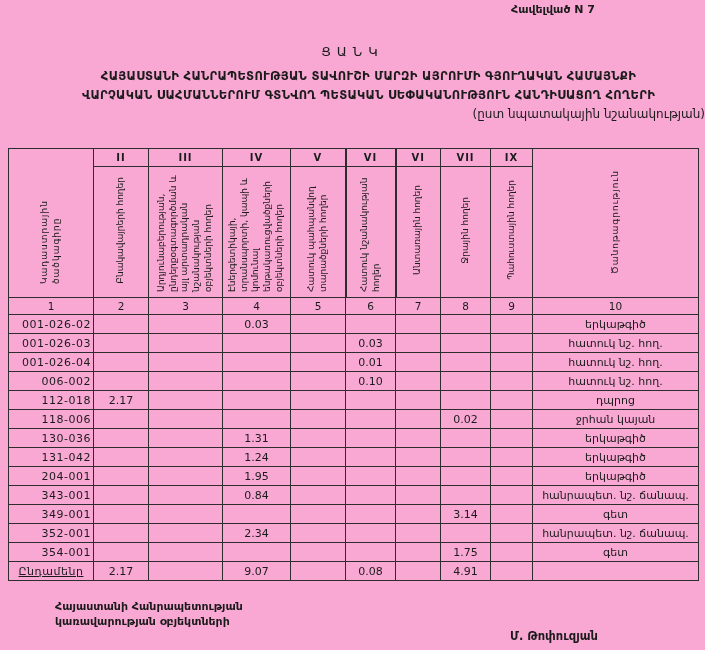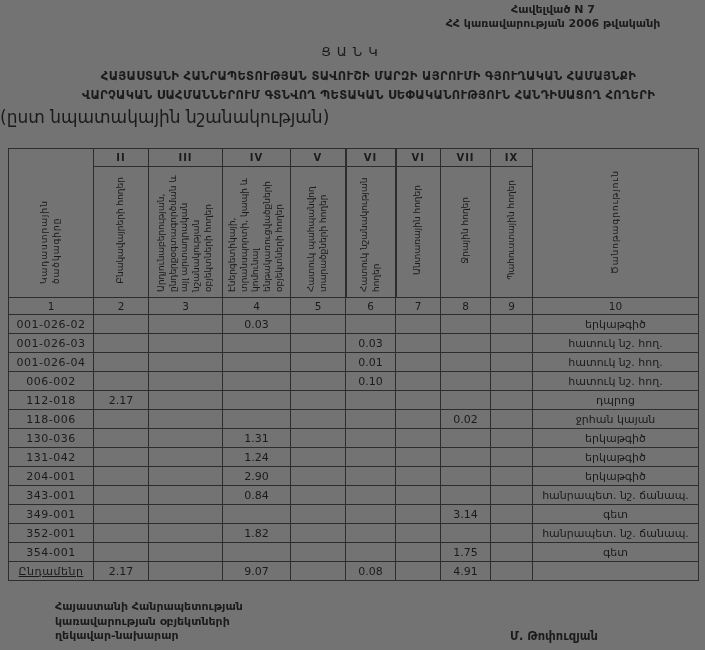--- a/index.html
+++ b/index.html
@@ -6,21 +6,21 @@
     margin: 0;
     padding: 0;
     background: #ffffff;
     font-family: "DejaVu Sans", sans-serif;
     color: #1b1b1b;
   }
   #page {
     position: relative;
     width: 705px;
     height: 650px;
-    background: #737373;
+    background: #f9a8d4;
     overflow: hidden;
   }
   
   .annex {
     position: absolute;
     top: 3px;
     left: 428px;
     width: 250px;
     text-align: center;
     font-size: 11px;
@@ -47,22 +47,22 @@
     font-weight: 700;
     letter-spacing: 0.3px;
   }
   .title1 { top: 69px; }
   .title2 { top: 88px; }
   .subtitle {
     position: absolute;
     top: 107px;
     left: 0;
     width: 705px;
-    text-align: left;
-    font-size: 17px;
+    text-align: right;
+    font-size: 12px;
     font-weight: 400;
   }
   
   table.landtable {
     position: absolute;
     top: 148px;
     left: 8px;
     border-collapse: collapse;
     table-layout: fixed;
     width: 690px;
@@ -91,21 +91,21 @@
     text-align: left;
     font-weight: 400;
   }
   td.corner, td.notehead { vertical-align: middle; text-align: center; }
   tr.num-row td {
     height: 16px;
     text-align: center;
     font-size: 10.5px;
   }
   tbody.data tr td { height: 18px; font-size: 11px; }
-  td.code { text-align: center; padding-left: 4px; letter-spacing: 0.5px; }
+  td.code { text-align: right; padding-left: 4px; letter-spacing: 0.5px; }
   td.num { text-align: center; }
   td.note { text-align: center; padding-left: 4px; }
   td.total-label {
     text-align: center;
     text-decoration: underline;
   }
   
   tr.roman-row td:nth-child(6), tr.roman-row td:nth-child(7) { border-left-width: 2px; }
   tr.vhead-row td:nth-child(5), tr.vhead-row td:nth-child(6) { border-left-width: 2px; }
   
@@ -125,21 +125,20 @@
     font-weight: 700;
   }
 </style>
 </head>
 <body>
 
 <div id="page">
 
   <div class="annex">
     <div>Հավելված N 7</div>
-    <div>ՀՀ կառավարության 2006 թվականի</div>
   </div>
 
   <div class="heading">ՑԱՆԿ</div>
   <div class="title1">ՀԱՅԱՍՏԱՆԻ ՀԱՆՐԱՊԵՏՈՒԹՅԱՆ ՏԱՎՈՒՇԻ ՄԱՐԶԻ ԱՅՐՈՒՄԻ ԳՅՈՒՂԱԿԱՆ ՀԱՄԱՅՆՔԻ</div>
   <div class="title2">ՎԱՐՉԱԿԱՆ ՍԱՀՄԱՆՆԵՐՈՒՄ ԳՏՆՎՈՂ ՊԵՏԱԿԱՆ ՍԵՓԱԿԱՆՈՒԹՅՈՒՆ ՀԱՆԴԻՍԱՑՈՂ ՀՈՂԵՐԻ</div>
   <div class="subtitle">(ըստ նպատակային նշանակության)</div>
 
   <table class="landtable">
     <colgroup>
       <col style="width:85px">
@@ -287,21 +286,21 @@
           <td class="num"></td>
           <td class="num"></td>
           <td class="num"></td>
           <td class="num"></td>
           <td class="note">երկաթգիծ</td>
         </tr>
         <tr>
           <td class="code">204-001</td>
           <td class="num"></td>
           <td class="num"></td>
-          <td class="num">2.90</td>
+          <td class="num">1.95</td>
           <td class="num"></td>
           <td class="num"></td>
           <td class="num"></td>
           <td class="num"></td>
           <td class="num"></td>
           <td class="note">երկաթգիծ</td>
         </tr>
         <tr>
           <td class="code">343-001</td>
           <td class="num"></td>
@@ -323,21 +322,21 @@
           <td class="num"></td>
           <td class="num"></td>
           <td class="num">3.14</td>
           <td class="num"></td>
           <td class="note">գետ</td>
         </tr>
         <tr>
           <td class="code">352-001</td>
           <td class="num"></td>
           <td class="num"></td>
-          <td class="num">1.82</td>
+          <td class="num">2.34</td>
           <td class="num"></td>
           <td class="num"></td>
           <td class="num"></td>
           <td class="num"></td>
           <td class="num"></td>
           <td class="note">հանրապետ. նշ. ճանապ.</td>
         </tr>
         <tr>
           <td class="code">354-001</td>
           <td class="num"></td>
@@ -361,17 +360,16 @@
           <td class="num">4.91</td>
           <td class="num"></td>
           <td class="note"></td>
         </tr>
       </tbody>
   </table>
 
   <div class="footer">
     <div>Հայաստանի Հանրապետության</div>
     <div>կառավարության օբյեկտների</div>
-    <div>ղեկավար-նախարար</div>
   </div>
   <div class="signature">Մ. Թոփուզյան</div>
 
 </div>
 
 </body></html>

